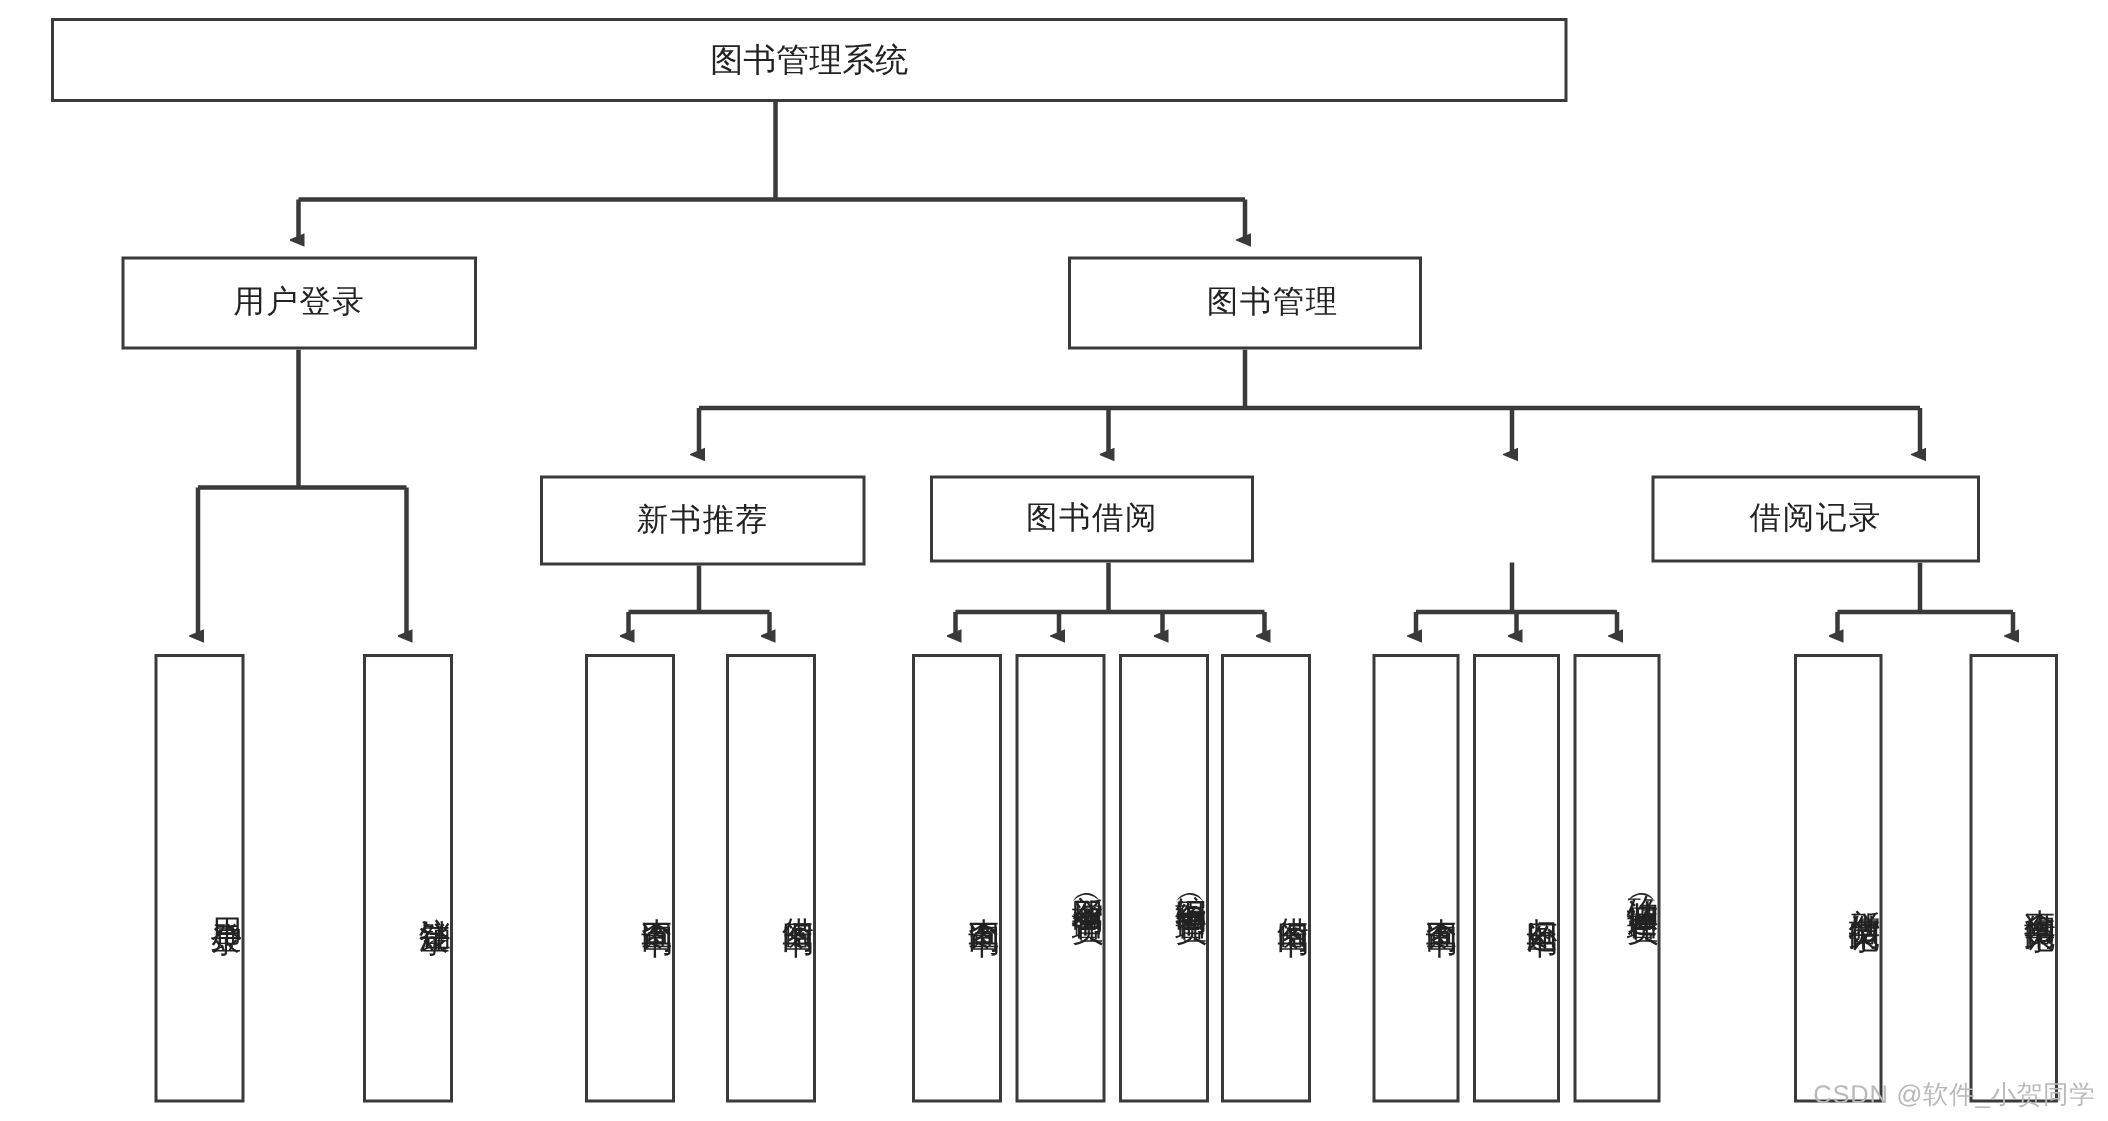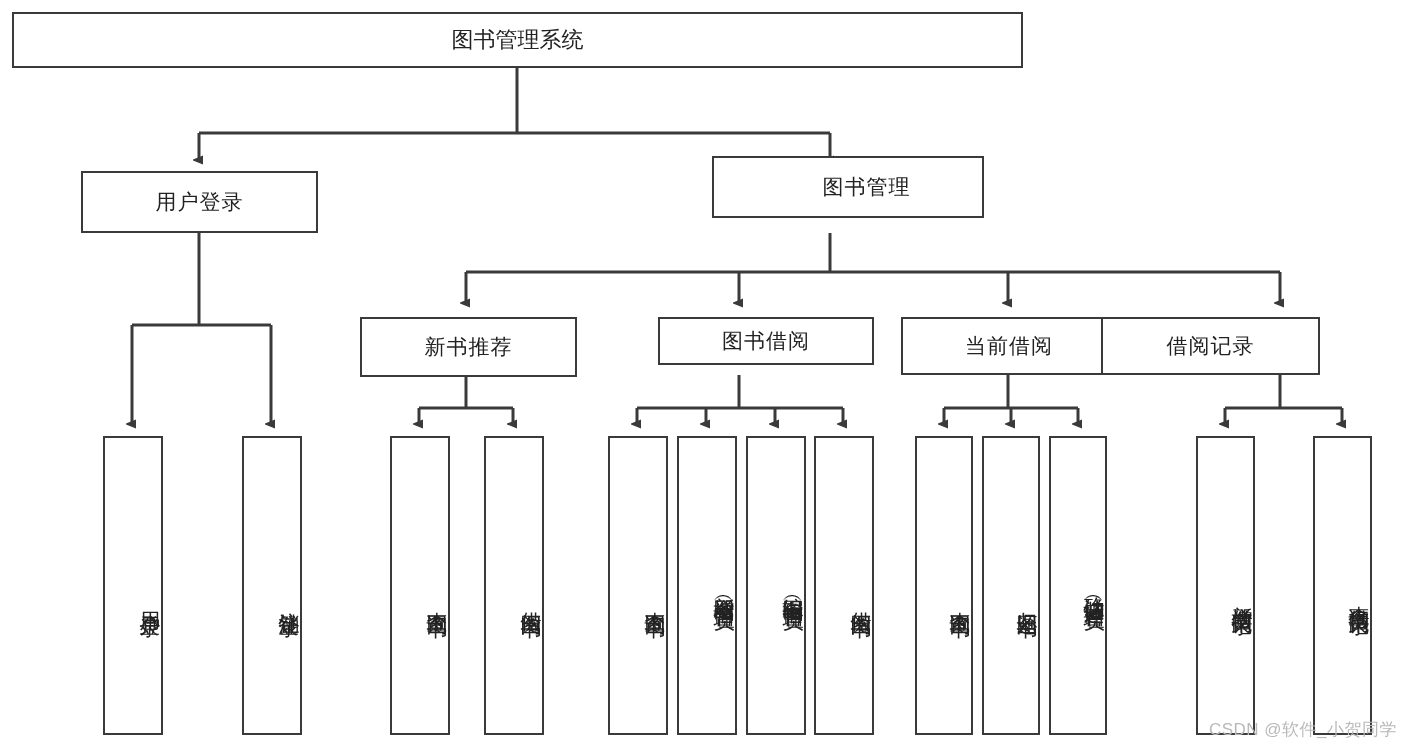--- a/index.html
+++ b/index.html
@@ -36,20 +36,21 @@
     color: #222222;
     z-index: 2;
   }
   .node.h {
     font-size: 21px;
     letter-spacing: 1px;
     line-height: 1.2;
   }
   .node.root {
     font-size: 22px;
+    margin-left: 22px;
   }
   .node.leaf {
     writing-mode: vertical-rl;
     text-orientation: upright;
     font-size: 21px;
     letter-spacing: 2px;
     padding-top: 26px;
     align-items: flex-start;
     justify-content: center;
   }
@@ -128,35 +129,32 @@
   </svg>
 
   <div class="node root" style="left:12px; top:12px; width:1011px; height:56px;">
     <span>图书管理系统</span>
   </div>
 
   <div class="node h" style="left:81px; top:171px; width:237px; height:62px;">
     <span>用户登录</span>
   </div>
 
-  <div class="node h" style="left:712px; top:156px; width:272px; height:62px;padding-left:37px;">
+  <div class="node h" style="left:712px; top:171px; width:236px; height:62px;padding-left:37px;">
     <span>图书管理</span>
   </div>
 
   <div class="node h" style="left:360px; top:317px; width:217px; height:60px;">
     <span>新书推荐</span>
   </div>
 
-  <div class="node h" style="left:658px; top:317px; width:216px; height:48px;">
+  <div class="node h" style="left:620px; top:317px; width:216px; height:58px;">
     <span>图书借阅</span>
   </div>
 
-  <div class="node h" style="left:901px; top:317px; width:216px; height:58px;">
-    <span>当前借阅</span>
-  </div>
 
   <div class="node h" style="left:1101px; top:317px; width:219px; height:58px;">
     <span>借阅记录</span>
   </div>
 
   <div class="node leaf" style="left:103px; top:436px; width:60px; height:299px;">
     <span class="leaf-text">用户登录</span>
   </div>
 
   <div class="node leaf" style="left:242px; top:436px; width:60px; height:299px;">

